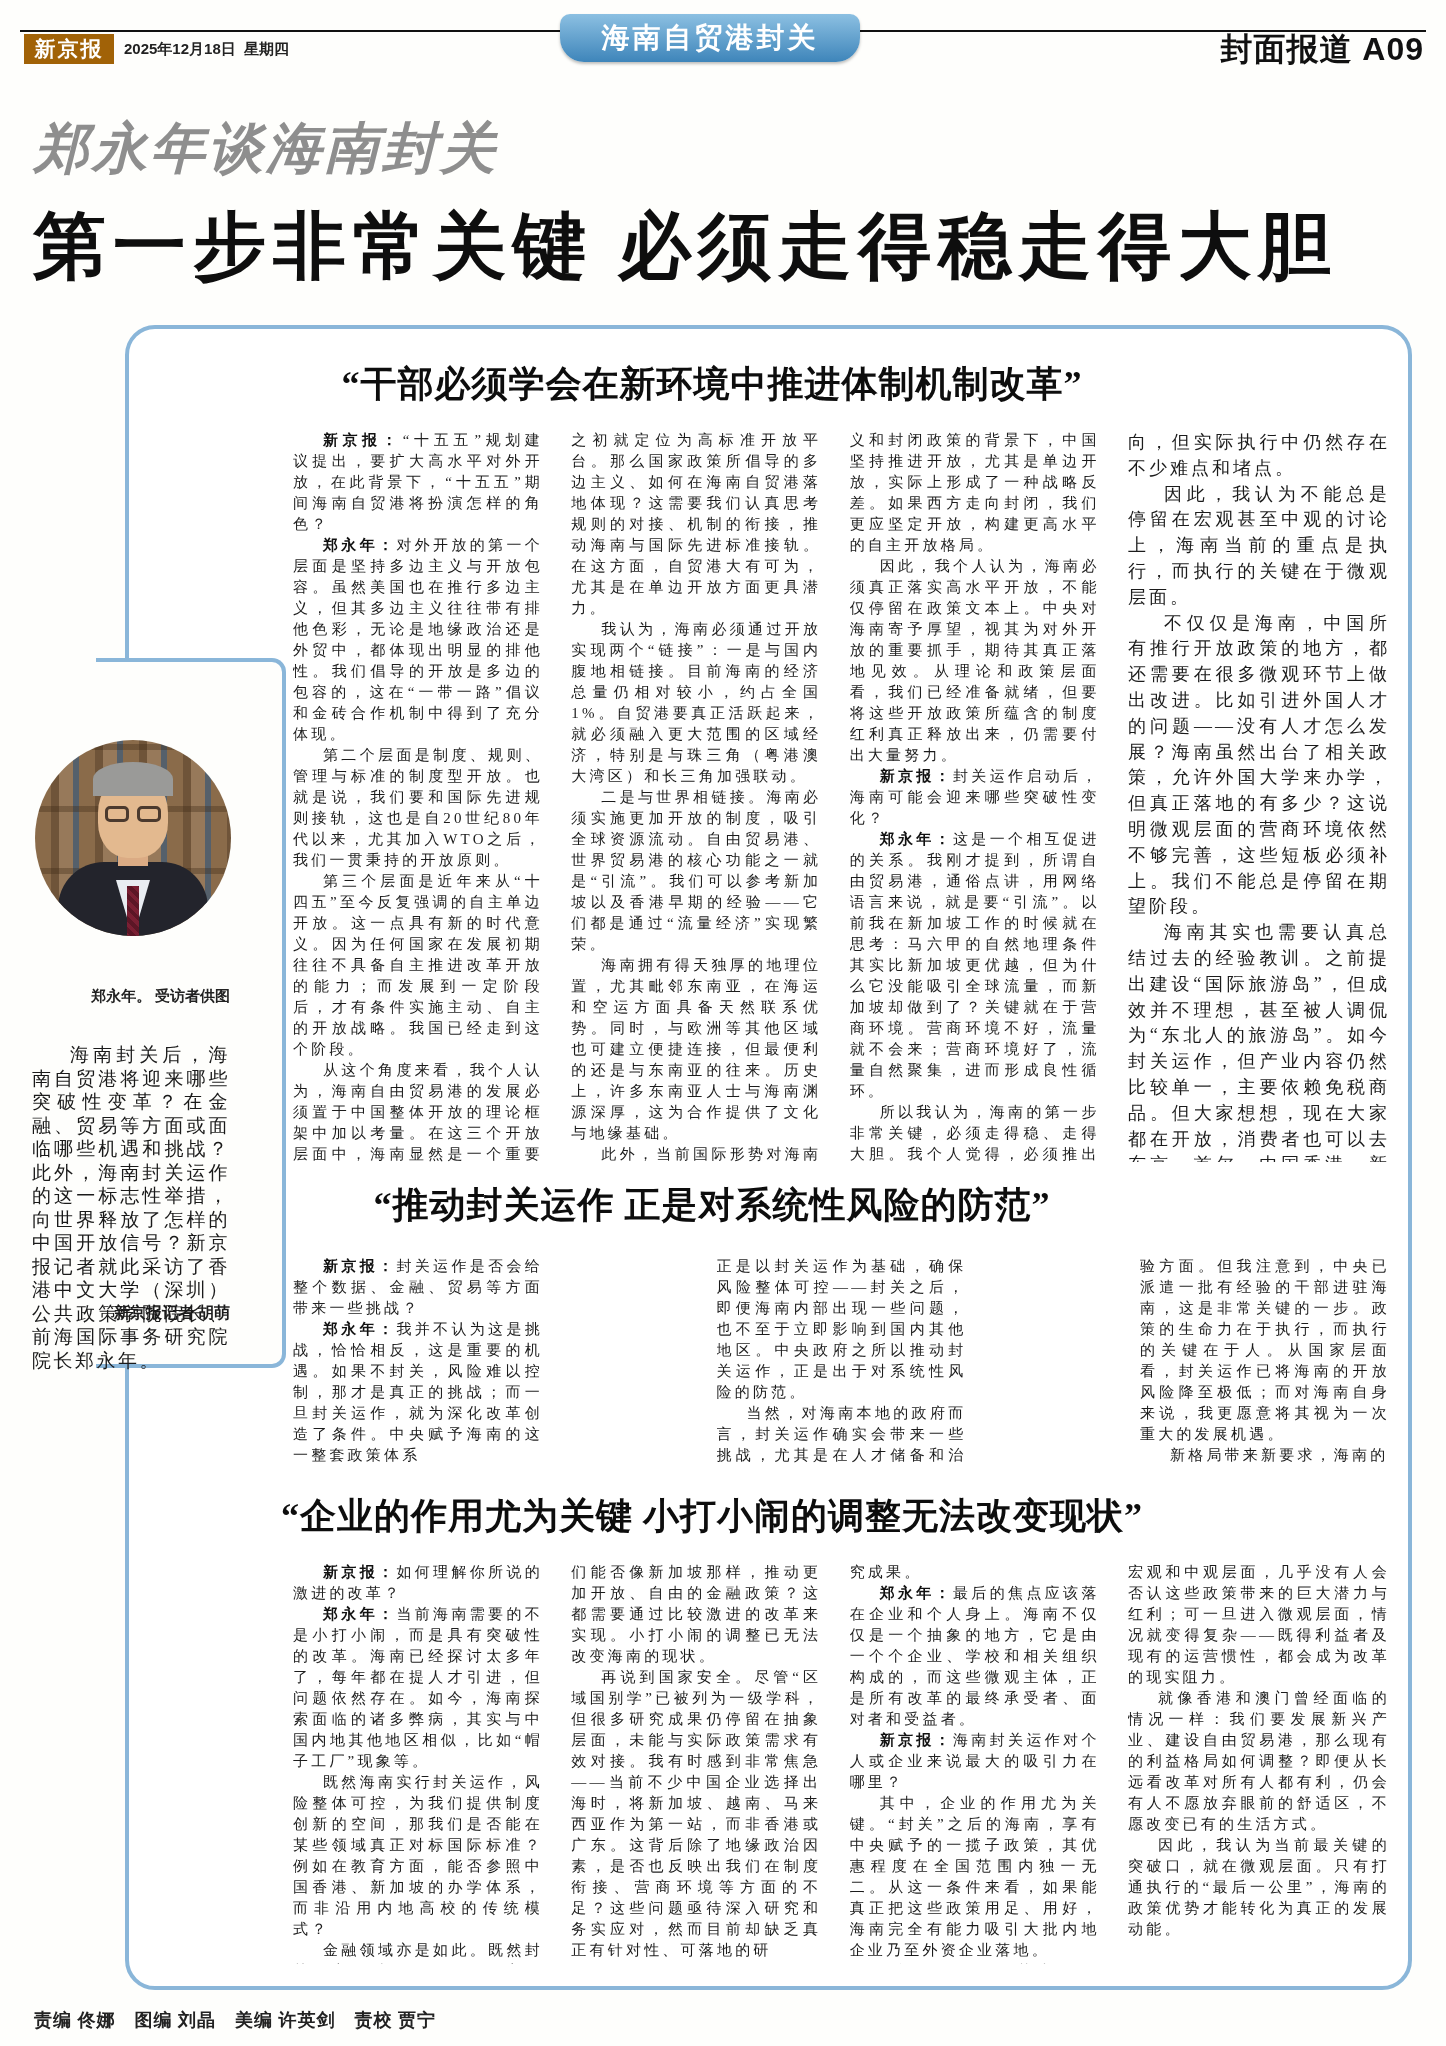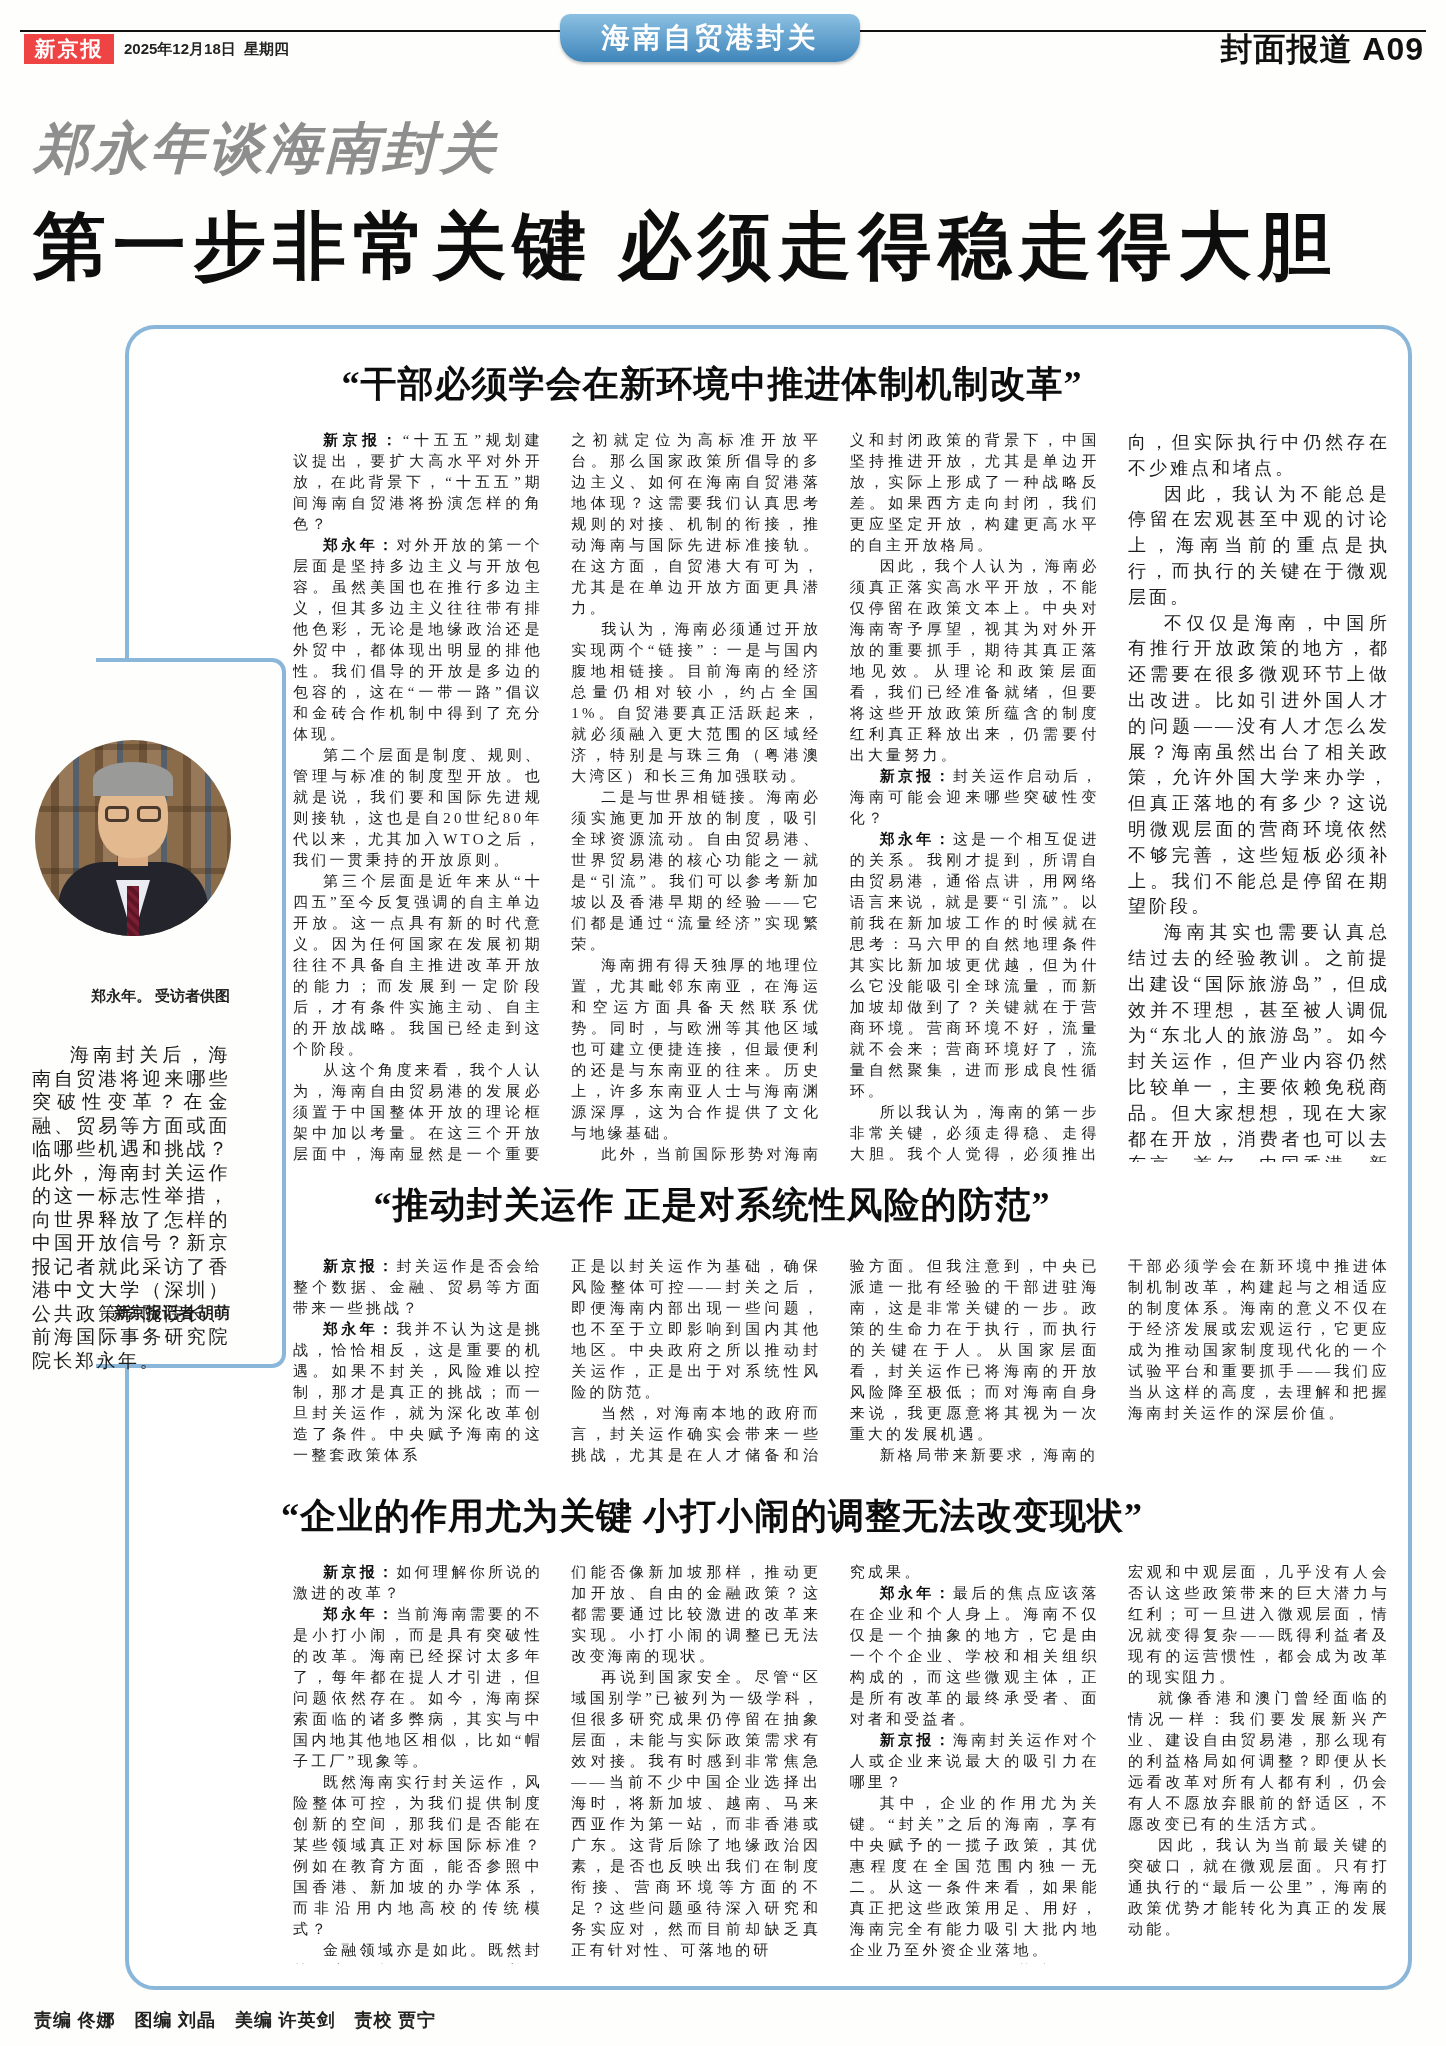--- a/index.html
+++ b/index.html
@@ -6,21 +6,21 @@
   html,body { margin:0; padding:0; }
   body {
     width:1446px; height:2046px; position:relative;
     background:#fefefc; overflow:hidden;
     font-family:"Liberation Serif","DejaVu Serif",serif; color:#1c1c1c;
   }
   
   .top-rule { position:absolute; left:20px; top:30px; width:1406px; height:2px; background:#111; }
   .masthead-box {
     position:absolute; left:24px; top:34px; width:90px; height:30px;
-    background:#ef4444; color:#fff; display:flex; align-items:center; justify-content:center;
+    background:#a16207; color:#fff; display:flex; align-items:center; justify-content:center;
     font-weight:bold; font-size:21px; letter-spacing:2px;
   }
   .masthead-date {
     position:absolute; left:124px; top:40px; font-family:"Liberation Sans",sans-serif;
     font-size:15px; font-weight:bold; color:#222; white-space:pre;
   }
   .badge {
     position:absolute; left:560px; top:14px; width:300px; height:48px;
     background:linear-gradient(#8cc0e2,#3e85ba); border-radius:10px 10px 24px 24px;
     color:#fff; font-family:"Liberation Sans",sans-serif; font-weight:bold; font-size:28px;
@@ -157,23 +157,20 @@
         <p class="para a"><b class="lead">郑永年：</b>我并不认为这是挑战，恰恰相反，这是重要的机遇。如果不封关，风险难以控制，那才是真正的挑战；而一旦封关运作，就为深化改革创造了条件。中央赋予海南的这一整套政策体系</p>
       </div>
       <div class="col">
         <p class="para cont">正是以封关运作为基础，确保风险整体可控——封关之后，即便海南内部出现一些问题，也不至于立即影响到国内其他地区。中央政府之所以推动封关运作，正是出于对系统性风险的防范。</p>
         <p class="para p">当然，对海南本地的政府而言，封关运作确实会带来一些挑战，尤其是在人才储备和治理经</p>
       </div>
       <div class="col">
         <p class="para cont">验方面。但我注意到，中央已派遣一批有经验的干部进驻海南，这是非常关键的一步。政策的生命力在于执行，而执行的关键在于人。从国家层面看，封关运作已将海南的开放风险降至极低；而对海南自身来说，我更愿意将其视为一次重大的发展机遇。</p>
         <p class="para p">新格局带来新要求，海南的</p>
       </div>
-      <div class="col wide">
-        <p class="para cont">干部必须学会在新环境中推进体制机制改革，构建起与之相适应的制度体系。海南的意义不仅在于经济发展或宏观运行，它更应成为推动国家制度现代化的一个试验平台和重要抓手——我们应当从这样的高度，去理解和把握海南封关运作的深层价值。</p>
-      </div>
     </div>
     <div class="sec-heading" style="top: 1492px;">“企业的作用尤为关键 小打小闹的调整无法改变现状”</div>
     <div class="cols" style="top: 1562px; height: 402px;">
       <div class="col">
         <p class="para q"><b class="lead">新京报：</b>如何理解你所说的激进的改革？</p>
         <p class="para a"><b class="lead">郑永年：</b>当前海南需要的不是小打小闹，而是具有突破性的改革。海南已经探讨太多年了，每年都在提人才引进，但问题依然存在。如今，海南探索面临的诸多弊病，其实与中国内地其他地区相似，比如“帽子工厂”现象等。</p>
         <p class="para p">既然海南实行封关运作，风险整体可控，为我们提供制度创新的空间，那我们是否能在某些领域真正对标国际标准？例如在教育方面，能否参照中国香港、新加坡的办学体系，而非沿用内地高校的传统模式？</p>
         <p class="para p">金融领域亦是如此。既然封关已实现对风险的有效隔离，我</p>
       </div>
       <div class="col">

